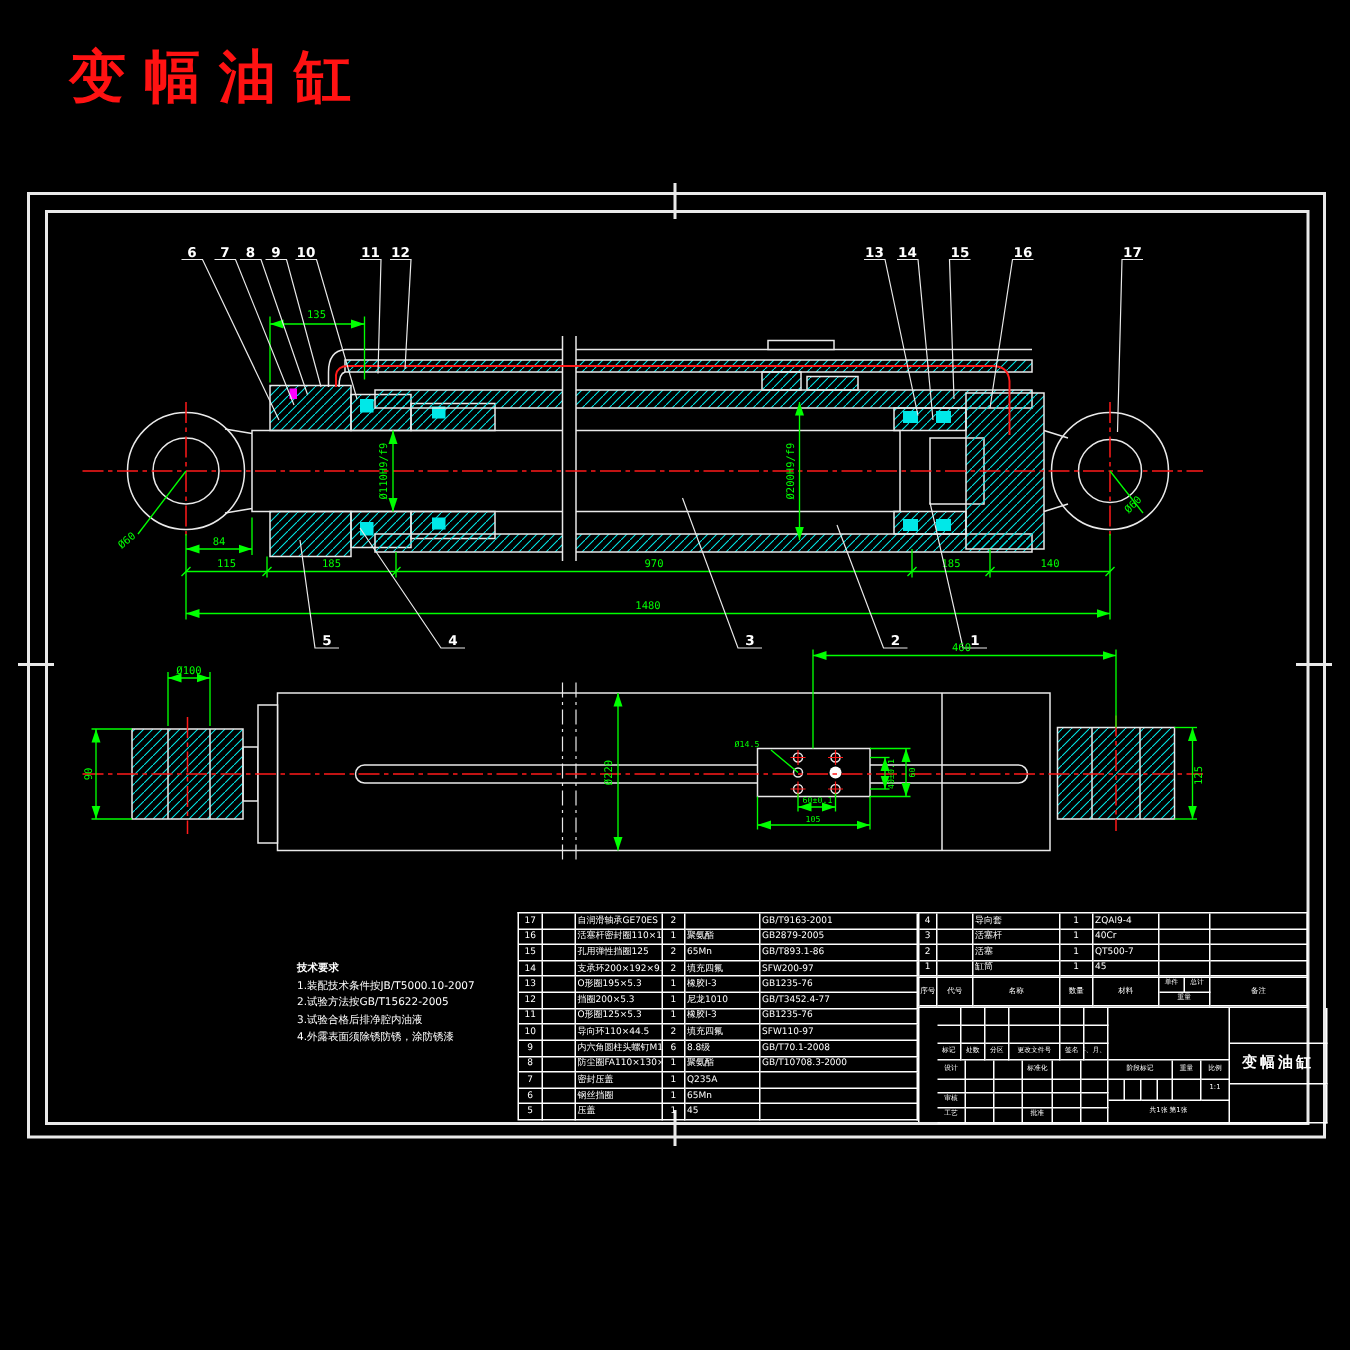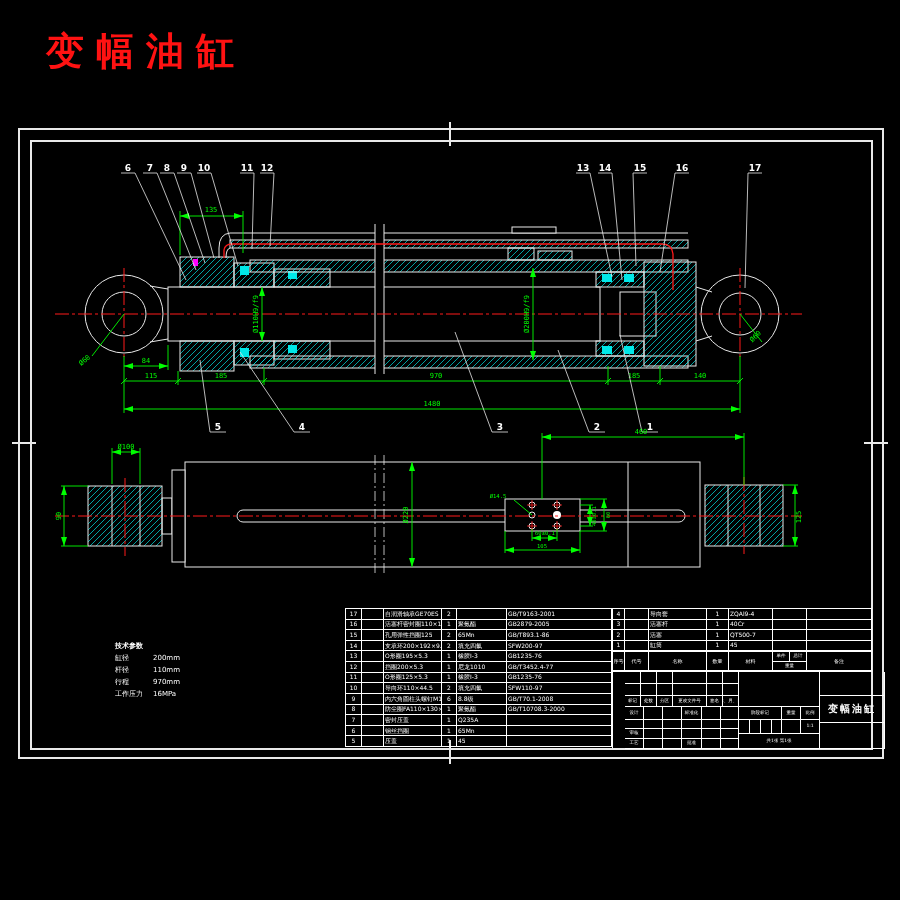--- a/index.html
+++ b/index.html
@@ -289,28 +289,28 @@
         <text class="gts" transform="rotate(-90 610 515)" x="610" y="515">60</text>
 
         <line class="g" x1="783" y1="485" x2="798" y2="485"></line>
           <line class="g" x1="783" y1="546" x2="798" y2="546"></line>
         <line class="g" x1="795" y1="485" x2="795" y2="546" marker-start="url(#ar)" marker-end="url(#ar)"></line>
         <text class="gt" transform="rotate(-90 801 517)" x="801" y="517">125</text>
       </g>
     </g>
   </svg>
 
-  <div class="abs tech" style="left:103px;top:640px;">
-    <div class="hd">技术参数</div>
-    <div class="tp-row"><span class="tp-lab">缸径</span><span>200mm</span></div>
-    <div class="tp-row"><span class="tp-lab">杆径</span><span>110mm</span></div>
-    <div class="tp-row"><span class="tp-lab">行程</span><span>970mm</span></div>
-    <div class="tp-row"><span class="tp-lab">工作压力</span><span>16MPa</span></div>
+
+  <div class="abs tech" style="left:186px;top:640px;line-height:11.5px;">
+    <div class="hd">技术要求</div>
+    <div>1.装配技术条件按JB/T5000.10-2007</div>
+    <div>2.试验方法按GB/T15622-2005</div>
+    <div>3.试验合格后排净腔内油液</div>
+    <div>4.外露表面须除锈防锈，涂防锈漆</div>
   </div>
-
 
   <div class="tbl" style="left:345px;top:608px;width:267px;height:139px;display:grid;grid-template-rows:repeat(13,1fr);">
     <div class="trow" style="grid-template-columns:16px 22px 58px 15px 50px auto;">
         <div class="c cc">17</div>
         <div class="c"></div>
         <div class="c">自润滑轴承GE70ES</div>
         <div class="c cc">2</div>
         <div class="c"></div>
         <div class="c">GB/T9163-2001</div>
       </div>

